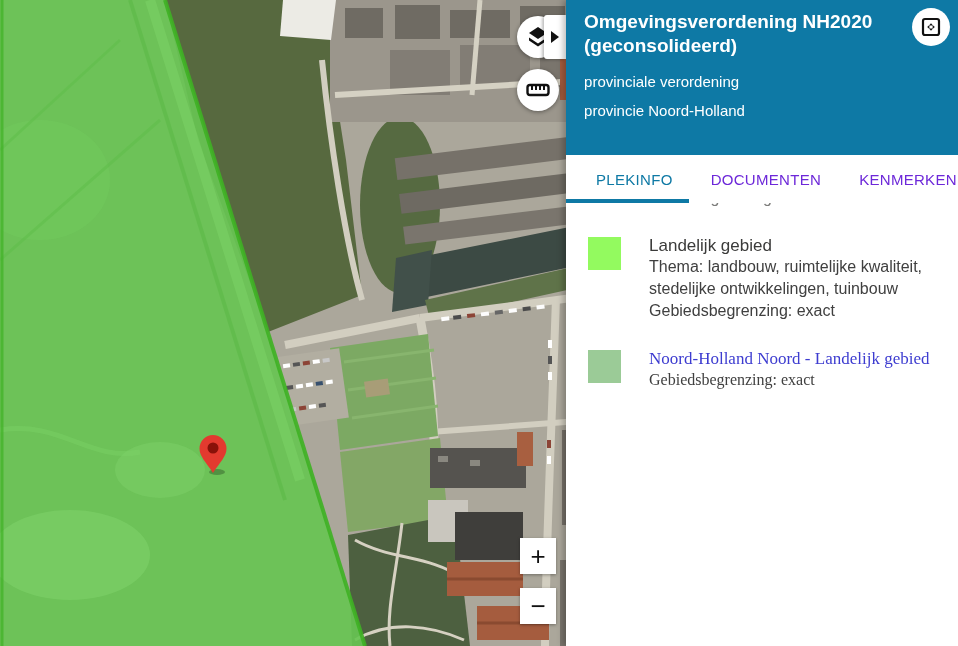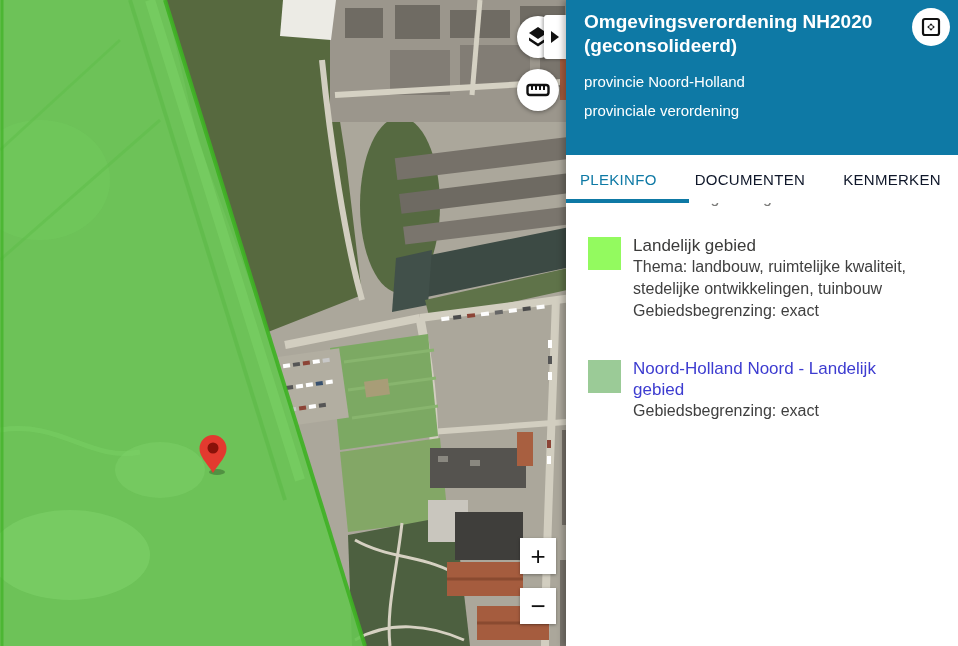--- a/index.html
+++ b/index.html
@@ -28,31 +28,31 @@
 
   
   .panel { position:relative; width:412px; height:646px; background:#fff; box-shadow:-3px 0 6px rgba(0,0,0,.25); display:flex; flex-direction:column; }
 
   .panel-header { position:relative; background:#0e79a5; color:#fff; padding:10px 56px 12px 18px; min-height:155px; }
   .panel-title { font-size:19px; font-weight:bold; line-height:24px; margin-bottom:9px; }
   .panel-sub { font-size:15px; line-height:29px; font-weight:400; }
   .focus-btn { position:absolute; right:8px; top:8px; width:38px; height:38px; border-radius:50%; background:#fff; border:none;
                display:flex; align-items:center; justify-content:center; cursor:pointer; }
 
-  .tabbar { position:relative; height:48px; display:flex; align-items:center; padding-left:14px; gap:38px; background:#fff; flex:0 0 auto; }
-  .tab { font-size:15px; letter-spacing:.3px; color:#0f172a; background:none; border:none; cursor:pointer; font-family:inherit; }
+  .tabbar { position:relative; height:48px; display:flex; align-items:center; padding-left:30px; gap:38px; background:#fff; flex:0 0 auto; }
+  .tab { font-size:15px; letter-spacing:.3px; color:#6d28d9; background:none; border:none; cursor:pointer; font-family:inherit; }
   .tab.active { color:#0e79a5; }
   .tab-indicator { position:absolute; left:0; bottom:0; width:123px; height:4px; background:#0e79a5; }
 
   .panel-content { position:relative; flex:1; overflow:hidden; }
   .clipped-row { position:relative; height:6px; overflow:hidden; margin-left:67px; }
   .clipped-row span { position:absolute; top:-16px; left:0; font-size:16px; line-height:22px; color:#7c7c7a; white-space:nowrap; }
 
-  .legend-item { display:flex; align-items:flex-start; margin:26px 4px 0 22px; }
-  .legend-item + .legend-item { margin-top:36px; }
+  .legend-item { display:flex; align-items:flex-start; margin:26px 4px 0 22px;gap:16px; }
+  .legend-item + .legend-item { margin-top:26px;font-family:Liberation Serif, serif; }
   .swatch { flex:0 0 33px; width:33px; height:33px; margin-top:2px; }
   .legend-text { margin-left:12px; width:292px; }
   .legend-title { font-size:17px; line-height:21px; color:#3b3b3a; }
   .legend-title.link { color:#3d3cd0; cursor:pointer; }
   .legend-body { font-size:16px; line-height:22px; color:#404040; }
 
   svg .ink { fill:none; stroke:#111; }
 </style>
 </head>
 <body>
@@ -216,22 +216,22 @@
     </div>
 
     <button class="zoom-btn zoom-in">+</button>
     <button class="zoom-btn zoom-out">−</button>
   </div>
 
   <div class="panel">
 
     <div class="panel-header">
       <div class="panel-title">Omgevingsverordening NH2020 (geconsolideerd)</div>
+      <div class="panel-sub">provinciale verordening</div>
       <div class="panel-sub">provincie Noord-Holland</div>
-      <div class="panel-sub">provinciale verordening</div>
       <button class="focus-btn">
         <svg width="22" height="22" viewBox="0 0 22 22">
           <rect x="3" y="3" width="16" height="16" rx="2" class="ink" stroke-width="2.2"></rect>
           <path d="M11,7.2 L9,9.4 H13 Z" fill="#111"></path>
           <path d="M11,14.8 L9,12.6 H13 Z" fill="#111"></path>
           <path d="M7.2,11 L9.4,9 V13 Z" fill="#111"></path>
           <path d="M14.8,11 L12.6,9 V13 Z" fill="#111"></path>
         </svg>
       </button>
     </div>

